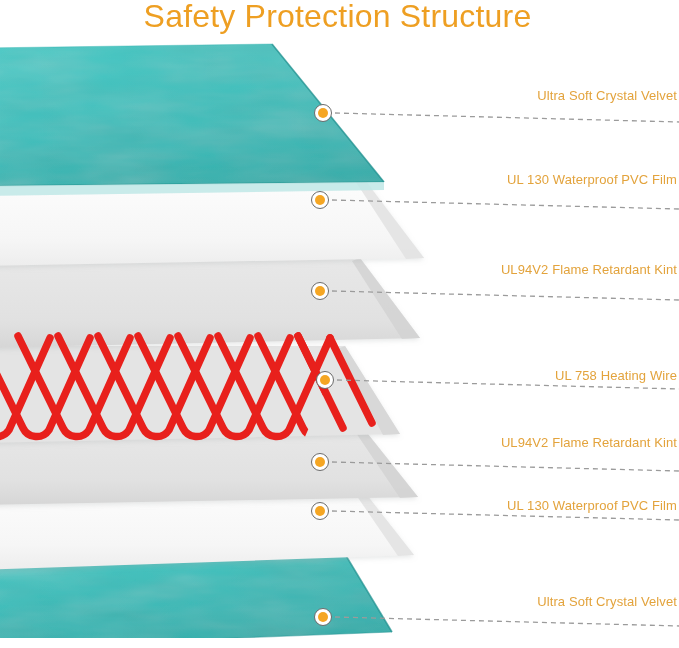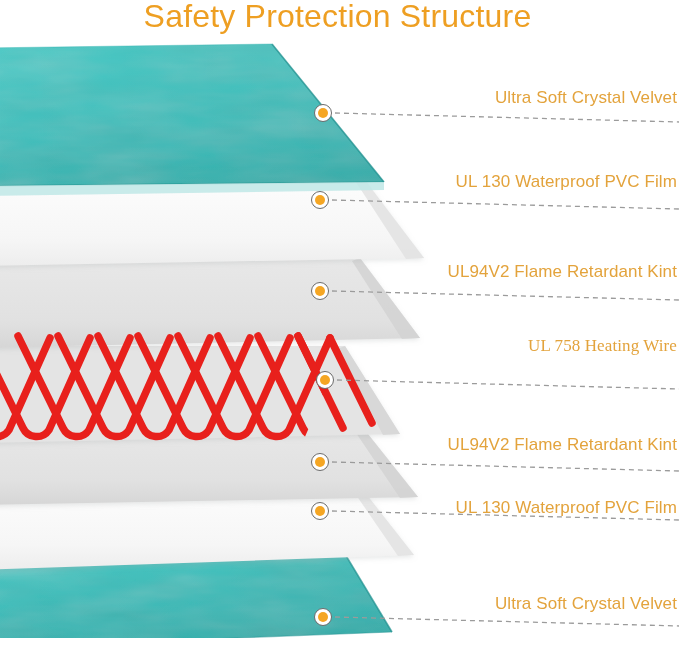--- a/index.html
+++ b/index.html
@@ -25,21 +25,21 @@
     color:#ee9f22;
     white-space:nowrap;
     padding-right:4px;
     box-sizing:border-box;
   }
 
   
   .label{
     position:absolute;
     right:2px;
-    font-size:17px;
+    font-size:13px;
     color:#e3a33c;
     white-space:nowrap;
     text-align:left;
     letter-spacing:.1px;
   }
 
   
   .dot{
     position:absolute;
     width:18px;height:18px;
@@ -186,21 +186,21 @@
   <div class="title">Safety Protection Structure</div>
 
   <div id="callouts">
       <div class="dot" style="left: 314px; top: 104px;"></div>
       <div class="label" style="top: 88px;">Ultra Soft Crystal Velvet</div>
       <div class="dot" style="left: 311px; top: 191px;"></div>
       <div class="label" style="top: 172px;">UL 130 Waterproof PVC Film</div>
       <div class="dot" style="left: 311px; top: 282px;"></div>
       <div class="label" style="top: 262px;">UL94V2 Flame Retardant Kint</div>
       <div class="dot" style="left: 316px; top: 371px;"></div>
-      <div class="label" style="top: 336px; font-family: Liberation Serif, serif;">UL 758 Heating Wire</div>
+      <div class="label" style="top: 368px;">UL 758 Heating Wire</div>
       <div class="dot" style="left: 311px; top: 453px;"></div>
       <div class="label" style="top: 435px;">UL94V2 Flame Retardant Kint</div>
       <div class="dot" style="left: 311px; top: 502px;"></div>
       <div class="label" style="top: 498px;">UL 130 Waterproof PVC Film</div>
       <div class="dot" style="left: 314px; top: 608px;"></div>
       <div class="label" style="top: 594px;">Ultra Soft Crystal Velvet</div>
     </div>
 
 </div>
 

